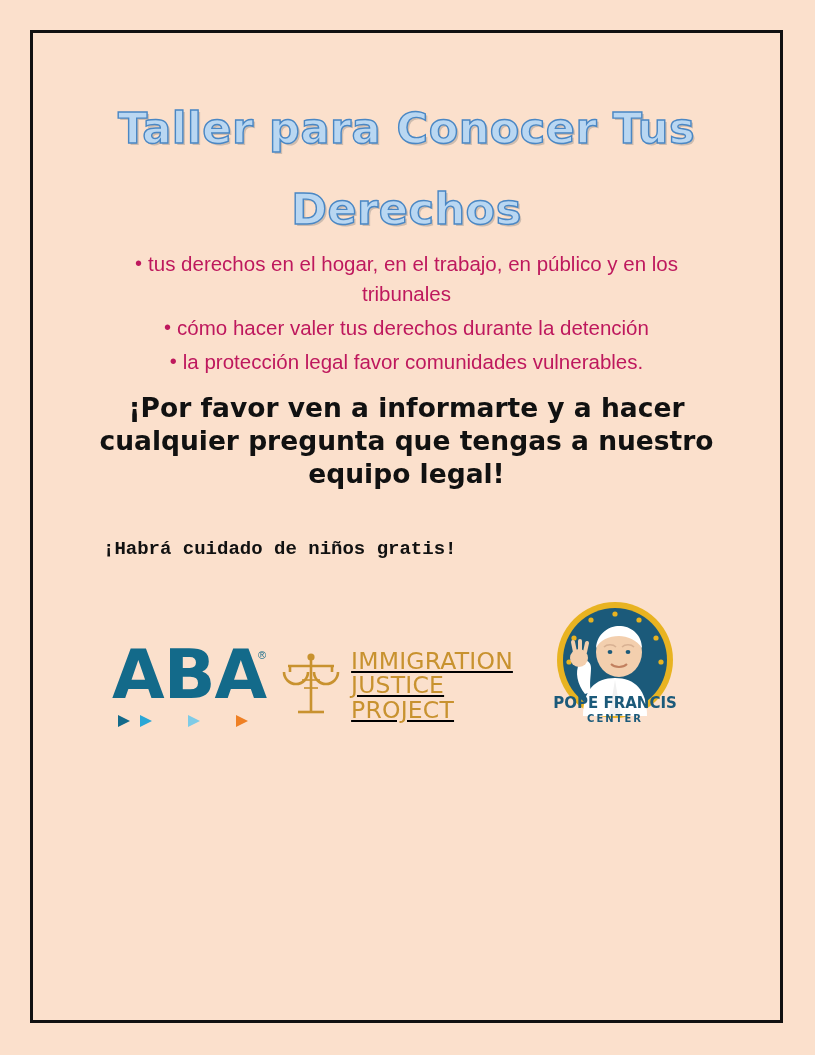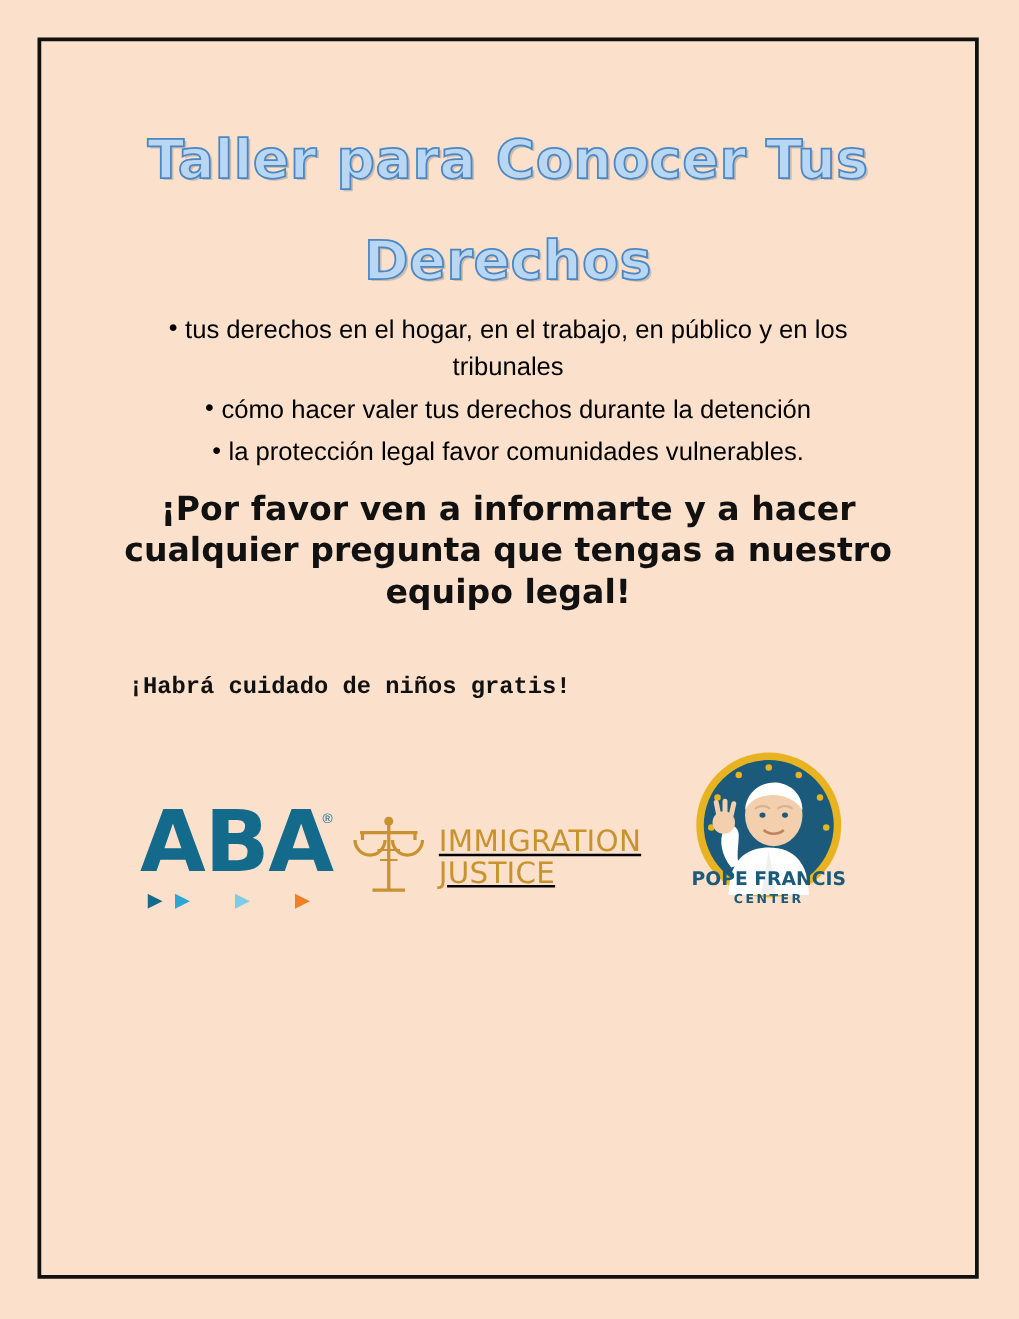--- a/index.html
+++ b/index.html
@@ -70,21 +70,21 @@
     font-size: 26px;
     margin-top: 12px;
     font-weight: 500;
   }
 
   
   .bullets {
     margin: 18px 6px 0 6px;
     padding: 0;
     list-style: none;
-    color: #000000;
+    color: #be185d;
   }
   .bullets li {
     font-size: 20.5px;
     line-height: 1.45;
     margin-bottom: 4px;
     position: relative;
     padding: 0 8px;
   }
   .bullets li .bullet-dot {
     display: inline-block;
@@ -252,20 +252,21 @@
           </g>
           <circle cx="31" cy="7" r="3.6" fill="#c8922f"></circle>
           <g stroke="#c8922f" stroke-width="1.6">
             <line x1="22" y1="30" x2="40" y2="30"></line>
             <line x1="24" y1="38" x2="38" y2="38"></line>
           </g>
         </svg>
         <div class="ijp-words">
           <div>IMMIGRATION</div>
           <div>JUSTICE</div>
+          <div>PROJECT</div>
         </div>
       </div>
 
       <div class="pfc">
         <svg viewBox="0 0 172 135" width="172" height="135">
           <circle cx="86" cy="62" r="58" fill="#e8b321"></circle>
           <circle cx="86" cy="62" r="52" fill="#1b5a7a"></circle>
           <g fill="#e8b321">
             <circle cx="86" cy="16" r="2.6"></circle>
             <circle cx="110" cy="22" r="2.6"></circle>

